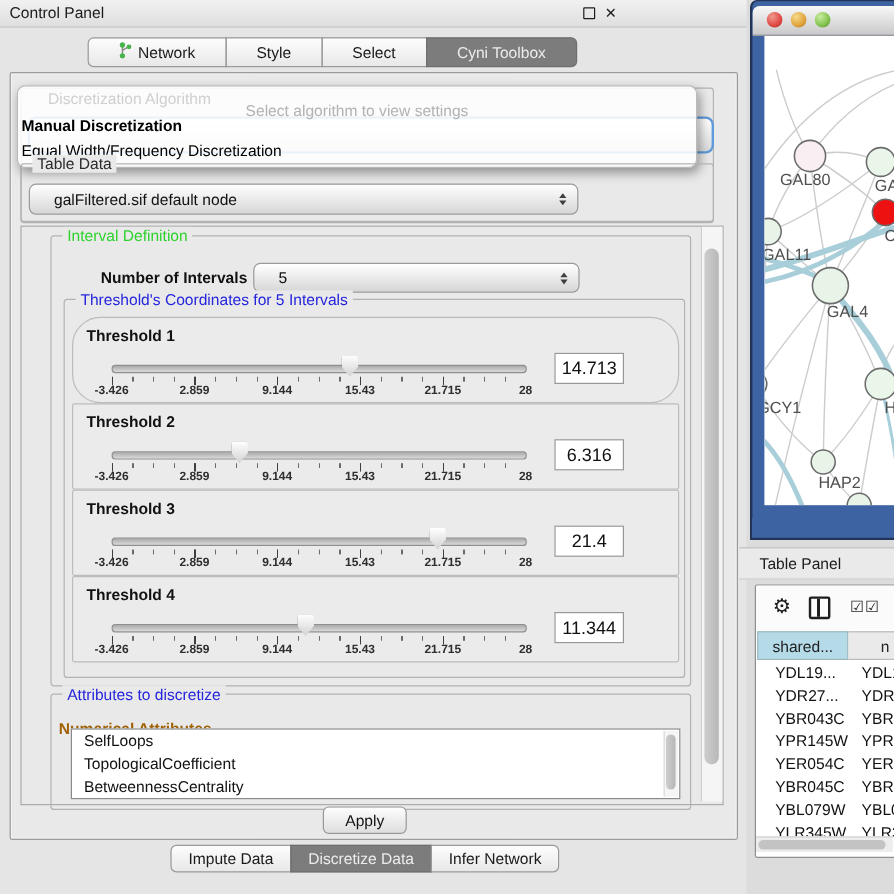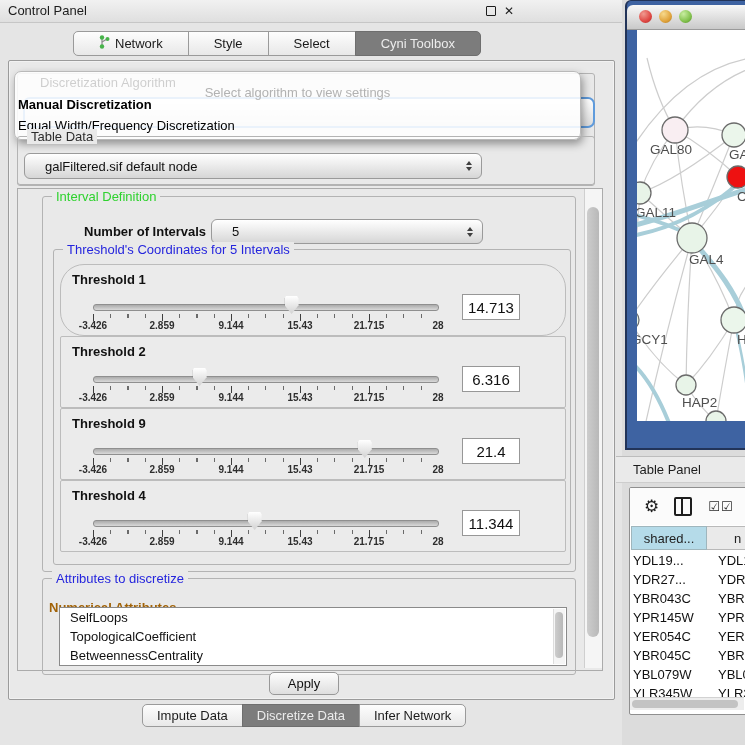--- a/index.html
+++ b/index.html
@@ -114,21 +114,21 @@
   .colico{width:14px;height:15px;border:2px solid #1e1e1e;border-radius:2px;margin-left:15px;
           background:linear-gradient(90deg,transparent 5px,#1e1e1e 5px 7px,transparent 7px);}
   .chk{font-family:"DejaVu Sans",sans-serif;font-size:13px;color:#2a2a2a;line-height:1;}
   #tphead{position:absolute;left:1px;top:38px;height:24px;display:flex;}
   .hcell{border:1px solid #9fb6bd;border-left:none;font-size:13px;color:#222;display:flex;
          align-items:center;justify-content:center;box-sizing:border-box;}
   .hcell.c1{width:76px;background:#b5dbe9;border-left:1px solid #9fb6bd;}
   .hcell.c2{width:62px;background:#eaeaea;border-color:#b9b9b9;}
   #tprows{position:absolute;left:1px;top:63px;width:150px;height:146px;overflow:hidden;}
   .trow{height:19px;line-height:19px;font-size:13px;color:#111;white-space:nowrap;display:flex;}
-  .trow .c1{width:76px;padding-left:2px;box-sizing:border-box;}
+  .trow .c1{width:76px;padding-left:15px;box-sizing:border-box;}
   .trow .c2{padding-left:11px;}
   #hsb{position:absolute;left:0;top:209px;width:114px;height:12px;background:#ededed;border-top:1px solid #d2d2d2;}
   #hsb .thumb{position:absolute;left:2px;top:2px;width:106px;height:8px;background:#c3c3c3;border-radius:4px;}
 
   .netico{display:inline-block;margin-right:5px;}
 </style>
 </head>
 <body>
 
 <div id="cp" class="abs">
@@ -226,21 +226,21 @@
                   <span style="left: 0%;">-3.426</span>
                   <span style="left: 20%;">2.859</span>
                   <span style="left: 40%;">9.144</span>
                   <span style="left: 60%;">15.43</span>
                   <span style="left: 80%;">21.715</span>
                   <span style="left: 100%;">28</span>
                 </div>
                 <div class="valbox">6.316</div>
               </div>
               <div class="thrpanel" style="top: 158px;">
-                <span class="lbl">Threshold 9</span>
+                <span class="lbl">Threshold 3</span>
                 <div class="track"></div>
                 <div class="thumbp" style="left: 296.754px;"></div>
                 <div class="ticks"></div>
                 <div class="scalelabels">
                   <span style="left: 0%;">-3.426</span>
                   <span style="left: 20%;">2.859</span>
                   <span style="left: 40%;">9.144</span>
                   <span style="left: 60%;">15.43</span>
                   <span style="left: 80%;">21.715</span>
                   <span style="left: 100%;">28</span>

